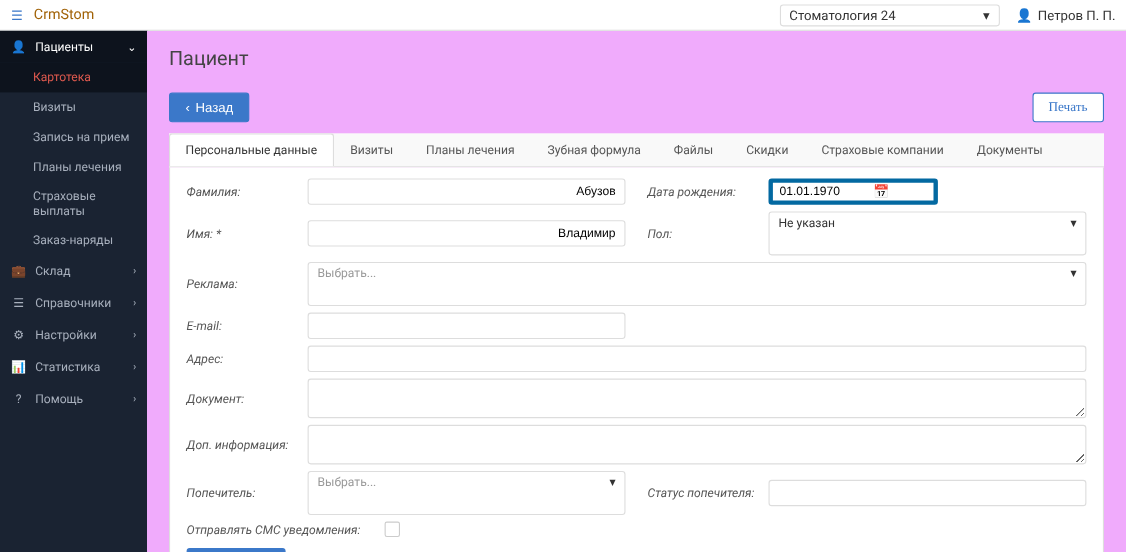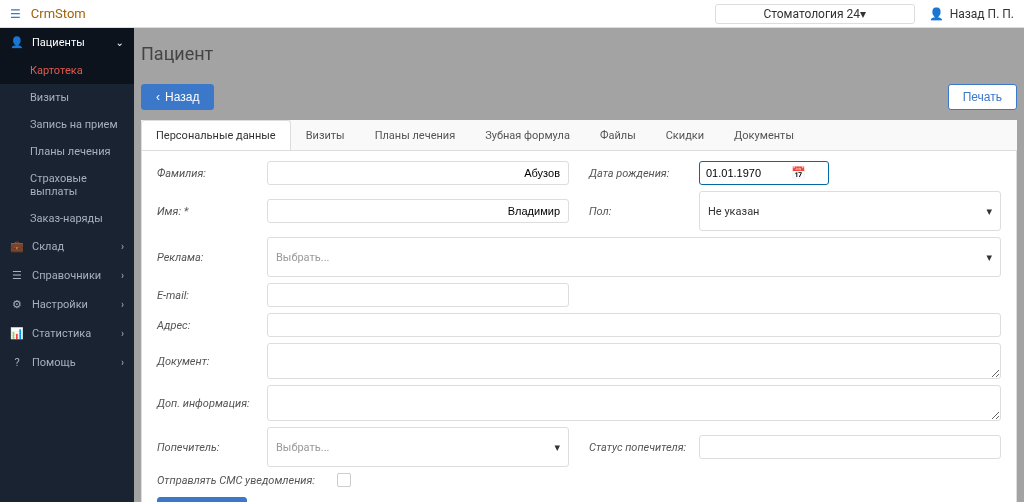--- a/index.html
+++ b/index.html
@@ -1,71 +1,71 @@
 <!DOCTYPE html>
 <html><head>
   <meta charset="utf-8">
   <style>
     * { box-sizing: border-box; margin: 0; padding: 0; }
     body { font-family: -apple-system, BlinkMacSystemFont, "Segoe UI", Roboto, Arial, sans-serif; font-size: 12px; color: #333; background: #f5f5f5; width: 1024px; height: 502px; overflow: hidden; }
     
     .top-bar { height: 28px; background: #fff; border-bottom: 1px solid #ddd; display: flex; align-items: center; padding: 0 10px; }
     .menu-icon { color: #3b78c9; margin-right: 10px; cursor: pointer; }
     .app-title { font-size: 13px; color: #a16207; flex: 1; }
-    .clinic-select { display: flex; align-items: center; border: 1px solid #ddd; border-radius: 3px; padding: 2px 8px; margin-right: 15px; width: 200px; justify-content: center; cursor: pointer; }
+    .clinic-select { display: flex; align-items: center; border: 1px solid #ddd; border-radius: 3px; padding: 2px 8px; margin-right: 15px; width: 200px; justify-content: space-between; cursor: pointer; }
     .user-block { display: flex; align-items: center; gap: 5px; }
     
     .main-container { display: flex; height: calc(100% - 28px); }
     
     .sidebar { width: 134px; background: #1a2332; color: #a8b0bd; height: 100%; overflow-y: auto; }
     .sidebar-item { display: flex; align-items: center; padding: 8px 10px; cursor: pointer; font-size: 11px; gap: 8px; }
     .sidebar-item.active { background: #0d131d; color: #fff; }
     .sidebar-sub { padding: 7px 10px 7px 30px; cursor: pointer; font-size: 11px; }
     .sidebar-sub.active { color: #e05a4f; background: #0d131d; }
     .sidebar-icon { width: 14px; display: inline-flex; justify-content: center; }
     .chevron { margin-left: auto; font-size: 10px; }
     
-    .content { flex: 1; padding: 15px 7px; overflow-y: auto; background: #a3a3a3; }
+    .content { flex: 1; padding: 15px 20px; overflow-y: auto; background: #f0abfc; }
     .page-title { font-size: 18px; color: #444; margin-bottom: 20px; font-weight: 400; }
     
     .action-row { display: flex; justify-content: space-between; margin-bottom: 10px; }
     .btn { padding: 5px 14px; border-radius: 3px; font-size: 12px; cursor: pointer; border: 1px solid transparent; display: inline-flex; align-items: center; gap: 5px; }
     .btn-primary { background: #3b78c9; color: #fff; border-color: #3b78c9; }
-    .btn-outline { background: #fff; color: #3b78c9; border-color: #3b78c9; }
+    .btn-outline { background: #fff; color: #3b78c9; border-color: #3b78c9; font-family: Liberation Serif, serif; }
     
     .tabs { display: flex; border-bottom: 1px solid #ddd; background: #f9f9f9; }
     .tab { padding: 8px 14px; cursor: pointer; font-size: 11px; color: #555; border: 1px solid transparent; border-bottom: none; }
     .tab.active { background: #fff; border-color: #ddd; color: #333; border-radius: 3px 3px 0 0; }
     
     .form-panel { background: #fff; border: 1px solid #ddd; border-top: none; padding: 10px 15px 15px; }
     .form-row { display: flex; gap: 20px; margin-bottom: 6px; align-items: center; }
     .form-col { display: flex; align-items: center; flex: 1; }
     .form-col.full { flex: 2; }
     .form-label { width: 110px; font-size: 11px; color: #555; flex-shrink: 0; font-style: italic; }
     .form-input { flex: 1; border: 1px solid #ddd; border-radius: 3px; padding: 4px 8px; font-size: 11px; height: 24px; text-align: right; }
     .form-textarea { flex: 1; border: 1px solid #ddd; border-radius: 3px; padding: 4px 8px; font-size: 11px; min-height: 36px; resize: vertical; }
-    .form-select { flex: 1; border: 1px solid #ddd; border-radius: 3px; padding: 3px 8px; font-size: 11px; height: 40px; display: flex; justify-content: space-between; align-items: center; cursor: pointer; background: #fff; }
-    .date-wrap { display: flex; align-items: center; gap: 5px; border: 1px solid #0369a1; border-radius: 3px; padding: 0 6px; height: 24px; width: 130px; }
+    .form-select { flex: 1; border: 1px solid #ddd; border-radius: 3px; padding: 3px 8px; font-size: 11px; height: 40px; display: flex; justify-content: space-between; cursor: pointer; background: #fff; }
+    .date-wrap { display: flex; align-items: center; gap: 5px; border: 4px solid #0369a1; border-radius: 3px; padding: 0 6px; height: 24px; width: 154px; }
     .date-wrap input { border: none; outline: none; font-size: 11px; width: 80px; }
     .checkbox { width: 14px; height: 14px; border: 1px solid #ccc; border-radius: 2px; cursor: pointer; }
     .placeholder { color: #999; }
   </style>
 </head>
 <body>
 
 <div class="top-bar">
   <span class="menu-icon">☰</span>
   <span class="app-title">CrmStom</span>
   <div class="clinic-select">
     <span>Стоматология 24</span>
     <span>▾</span>
   </div>
   <div class="user-block">
     <span>👤</span>
-    <span>Назад П. П.</span>
+    <span>Петров П. П.</span>
   </div>
 </div>
 
 <div class="main-container">
   <div class="sidebar">
     <div class="sidebar-item active">
       <span class="sidebar-icon">👤</span>
       <span>Пациенты</span>
       <span class="chevron">⌄</span>
     </div>
@@ -113,20 +113,21 @@
       <button class="btn btn-outline">Печать</button>
     </div>
 
     <div class="tabs">
       <div class="tab active">Персональные данные</div>
       <div class="tab">Визиты</div>
       <div class="tab">Планы лечения</div>
       <div class="tab">Зубная формула</div>
       <div class="tab">Файлы</div>
       <div class="tab">Скидки</div>
+      <div class="tab">Страховые компании</div>
       <div class="tab">Документы</div>
     </div>
 
     <div class="form-panel">
       <div class="form-row">
         <div class="form-col">
           <label class="form-label">Фамилия:</label>
           <input class="form-input" value="Абузов" style="">
         </div>
         <div class="form-col">

